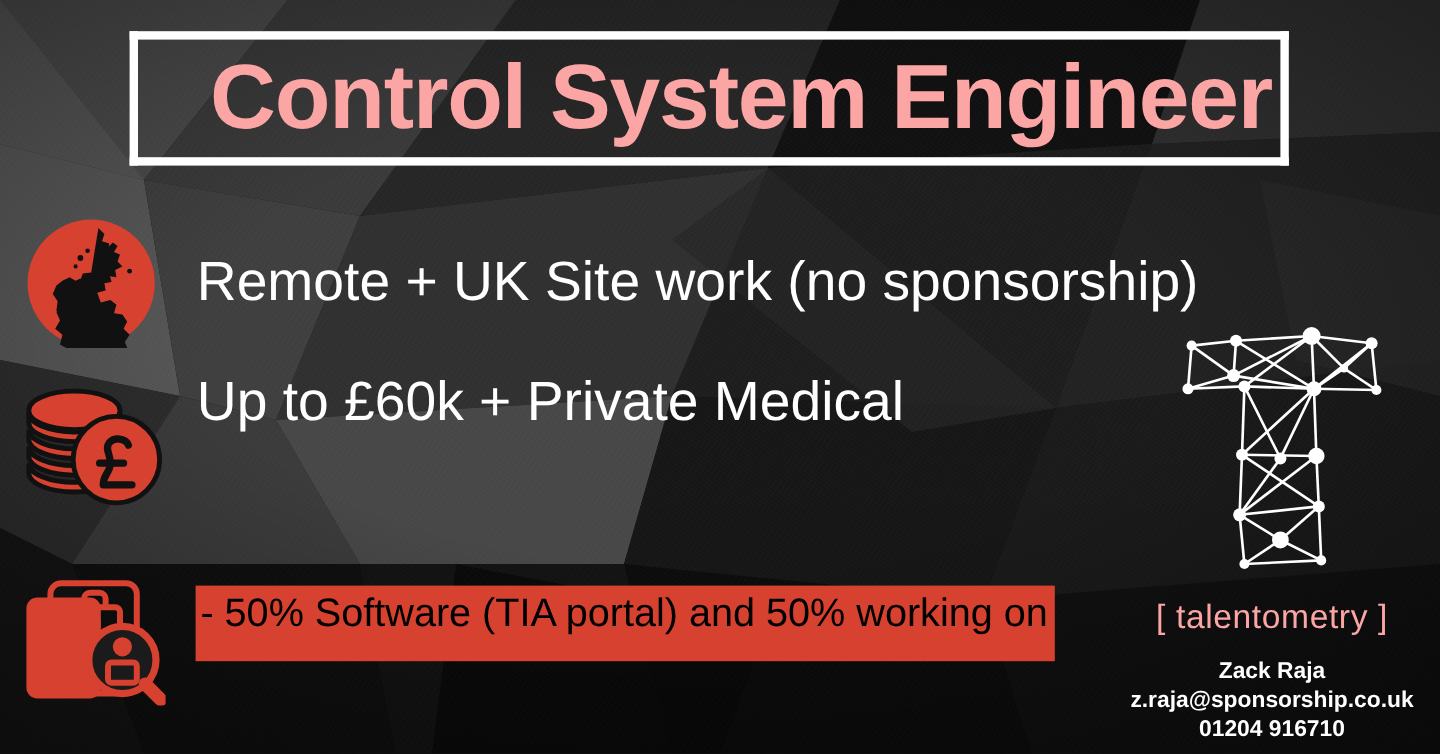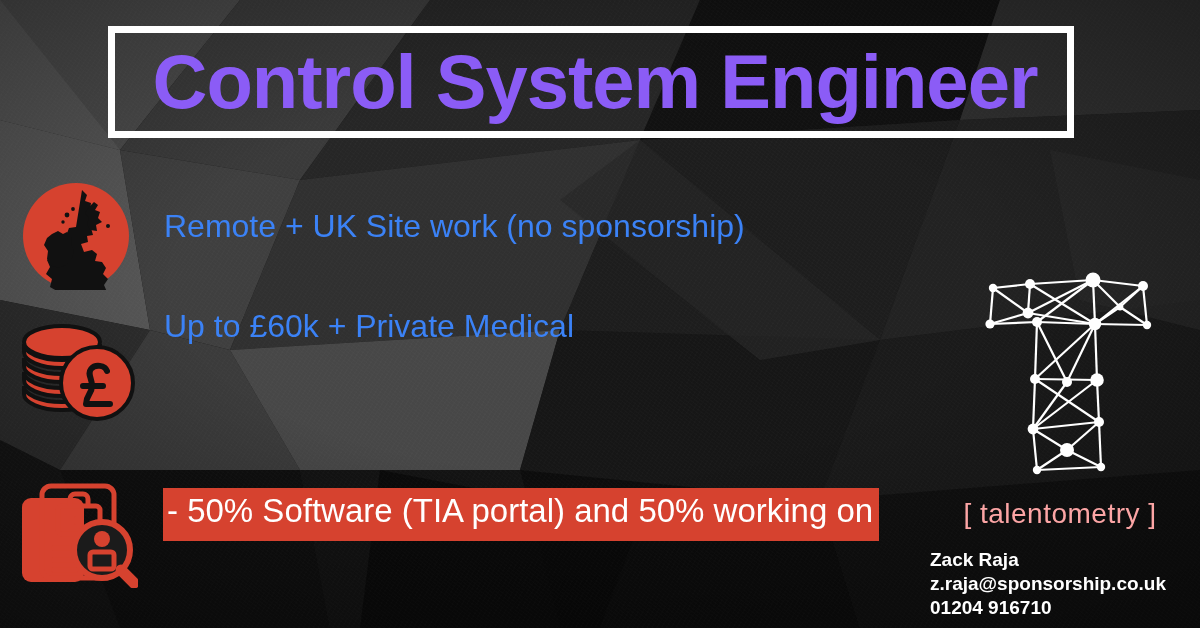--- a/index.html
+++ b/index.html
@@ -55,36 +55,36 @@
   .frame-bottom { left: 0;   bottom: 0; width: 966px; height: 7px; }
   .frame-left   { left: 0;   top: 0;    width: 7px;   height: 112px; }
   .frame-right  { right: 0;  top: 0;    width: 7px;   height: 112px; }
 
   .job-title {
     position: absolute;
     left: 22px;
     top: 50%;
     transform: translateY(-50%);
     width: 930px;
-    text-align: center;
-    color: #8b5cf6;
+    text-align: right;
+    color: #fca5a5;
     font-size: 76px;
     font-weight: 700;
     letter-spacing: -1px;
     line-height: 1;
     white-space: nowrap;
   }
   .bullet-icon {
     position: absolute;
     display: block;
   }
   .bullet-text {
     position: absolute;
-    color: #3b82f6;
-    font-size: 32px;
+    color: #ffffff;
+    font-size: 46px;
     font-weight: 400;
     line-height: 1.16;
     white-space: nowrap;
   }
 
   .row1-icon { left: 22px;  top: 182px; width: 108px; height: 108px; }
   .row1-text { left: 164px; top: 208px; }
 
   .row2-icon { left: 18px;  top: 320px; width: 118px; height: 104px; }
   .row2-text { left: 164px; top: 308px; }
@@ -95,25 +95,25 @@
     position: absolute;
     left: 163px;
     top: 488px;
     display: flex;
     flex-direction: column;
     align-items: flex-start;
     gap: 3px;
   }
   .hl-line {
     background: #d6422f;
-    color: #ffffff;
+    color: #000000;
     font-size: 33px;
     font-weight: 400;
     line-height: 1.22;
-    padding: 3px 6px 10px 4px;
+    padding: 3px 6px 20px 4px;
     white-space: nowrap;
   }
 
   
   .logo-mark {
     position: absolute;
     left: 975px;
     top: 262px;
     width: 190px;
     height: 215px;
@@ -128,20 +128,21 @@
     font-size: 28px;
     font-weight: 400;
     letter-spacing: .5px;
     white-space: nowrap;
   }
   .contact {
     position: absolute;
     left: 930px;
     top: 548px;
     width: 260px;
+    text-align: center;
     color: #ffffff;
     font-size: 19px;
     font-weight: 700;
     line-height: 1.26;
   }
   .contact div { white-space: nowrap; }
 </style>
 </head>
 <body>
 

